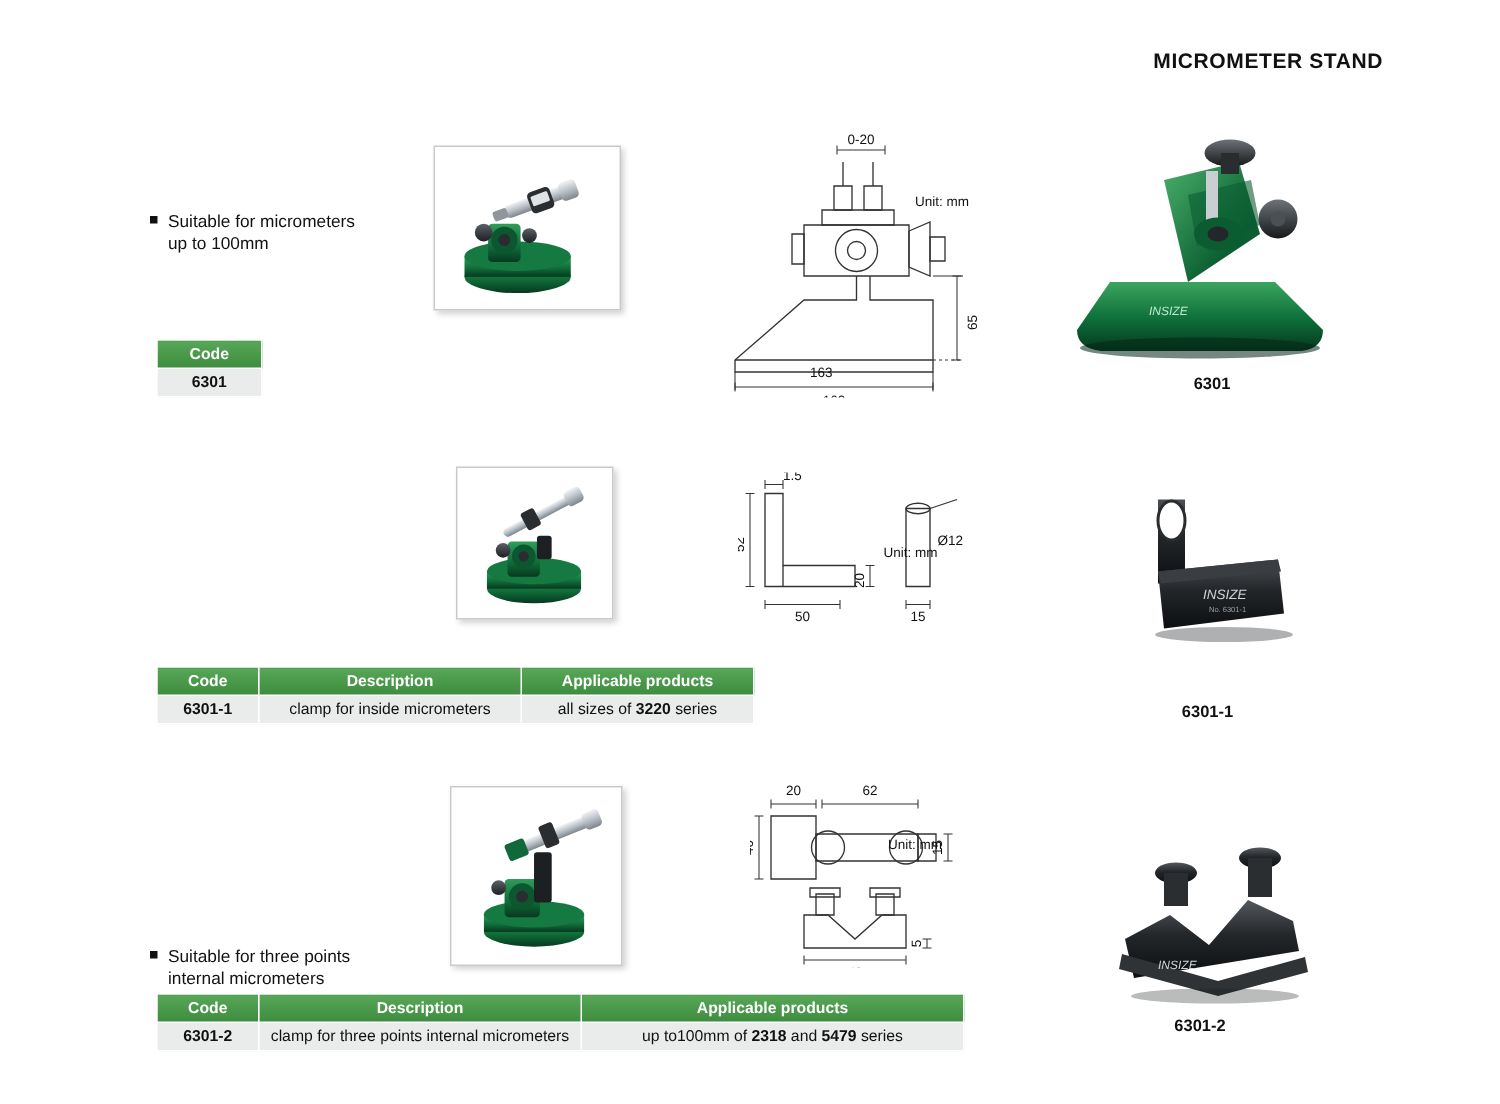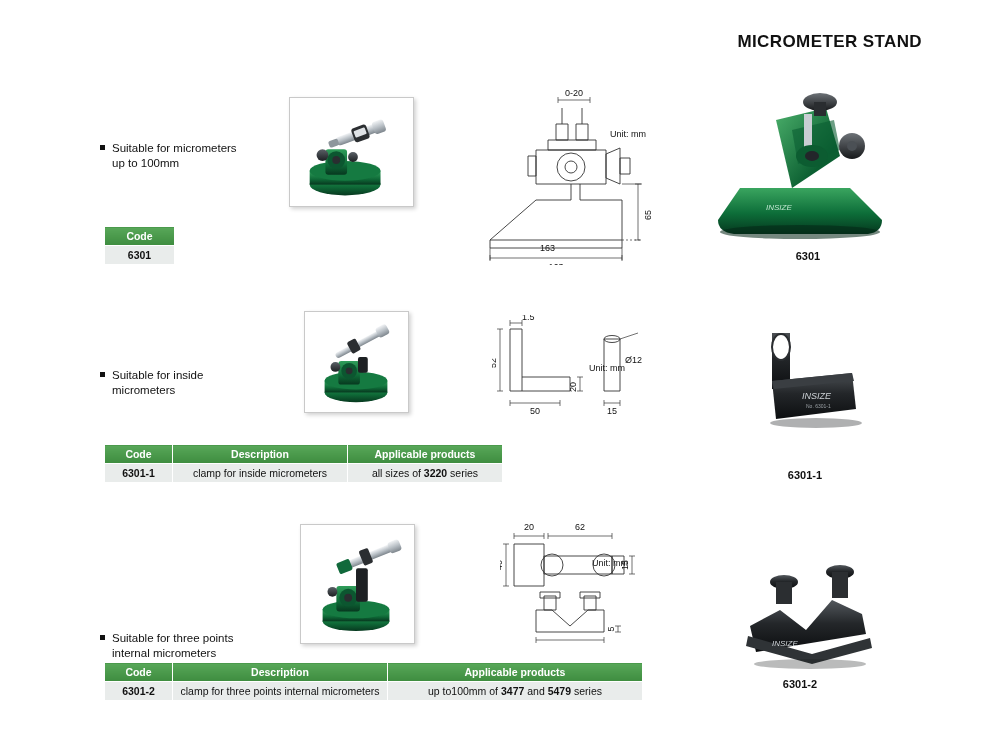--- a/index.html
+++ b/index.html
@@ -6,21 +6,21 @@
   html, body { margin:0; padding:0; }
   body {
     width:1000px; height:736px; background:#ffffff;
     font-family:"Liberation Sans", sans-serif;
     color:#1a1a1a; position:relative; overflow:hidden;
   }
   .page { position:relative; width:1000px; height:736px; }
 
   .page-title {
     position:absolute; right:78px; top:32px;
-    font-size:17px; font-weight:bold; letter-spacing:0.4px;
+    font-size:14px; font-weight:bold; letter-spacing:0.4px;
     color:#111;
   }
 
   
   .bullet { position:absolute; font-size:11.5px; line-height:15px; color:#111; }
   .bullet .sq {
     display:inline-block; width:5px; height:5px; background:#111;
     margin-right:7px; vertical-align:2px;
   }
   .bullet .txt { display:inline-block; vertical-align:top; }
@@ -202,23 +202,20 @@
       <circle cx="152" cy="86" r="5" fill="#4b5055"></circle>
 
       <rect x="104" y="54" width="8" height="36" fill="#c9ced3"></rect>
 
       <ellipse cx="112" cy="96" rx="16" ry="11" fill="#0c5c31"></ellipse>
       <ellipse cx="112" cy="96" rx="7" ry="5" fill="#23262a"></ellipse>
     </svg>
   </div>
   <div class="caption" style="left:748px; top:250px;">6301</div>
 
-  <div class="bullet" style="left:100px; top:368px; width:180px;">
-    <span class="sq"></span><span class="txt"><span>Suitable for inside</span><br><span>micrometers</span></span>
-  </div>
 
   <div class="photo-frame" style="left:304px; top:311px; width:105px; height:102px;">
     <svg class="photo-inner" viewBox="0 0 105 102">
       <rect width="105" height="102" fill="#fff"></rect>
       <ellipse cx="52" cy="82" rx="32" ry="10" fill="url(#gGreen)"></ellipse>
       <rect x="20" y="70" width="64" height="12" fill="url(#gGreen)"></rect>
       <ellipse cx="52" cy="70" rx="32" ry="9" fill="#157a41"></ellipse>
       <rect x="34" y="50" width="22" height="24" rx="3" fill="url(#gGreen)"></rect>
       <circle cx="45" cy="60" r="8" fill="#0c5630"></circle>
       <circle cx="45" cy="60" r="3.5" fill="#2a2d30"></circle>
@@ -376,21 +373,21 @@
   <table class="spec" style="left:104px; top:662px;">
     <tbody>
         <tr>
       <th style="width:68px;">Code</th>
       <th style="width:215px;">Description</th>
       <th style="width:255px;">Applicable products</th>
     </tr>
     <tr>
       <td class="code">6301-2</td>
       <td>clamp for three points internal micrometers</td>
-      <td>up to100mm of <b>3477</b> and <b>5479</b> series</td>
+      <td>up to100mm of <b>2318</b> and <b>5479</b> series</td>
     </tr>
   </tbody>
     </table>
 
   <div style="position:absolute; left:720px; top:560px; width:165px; height:115px;">
     <svg width="165" height="115" viewBox="0 0 165 115">
       <defs>
         <linearGradient id="h3dark" x1="0" y1="0" x2="0" y2="1">
           <stop offset="0%" stop-color="#53585d"></stop>
             <stop offset="45%" stop-color="#24272a"></stop>

